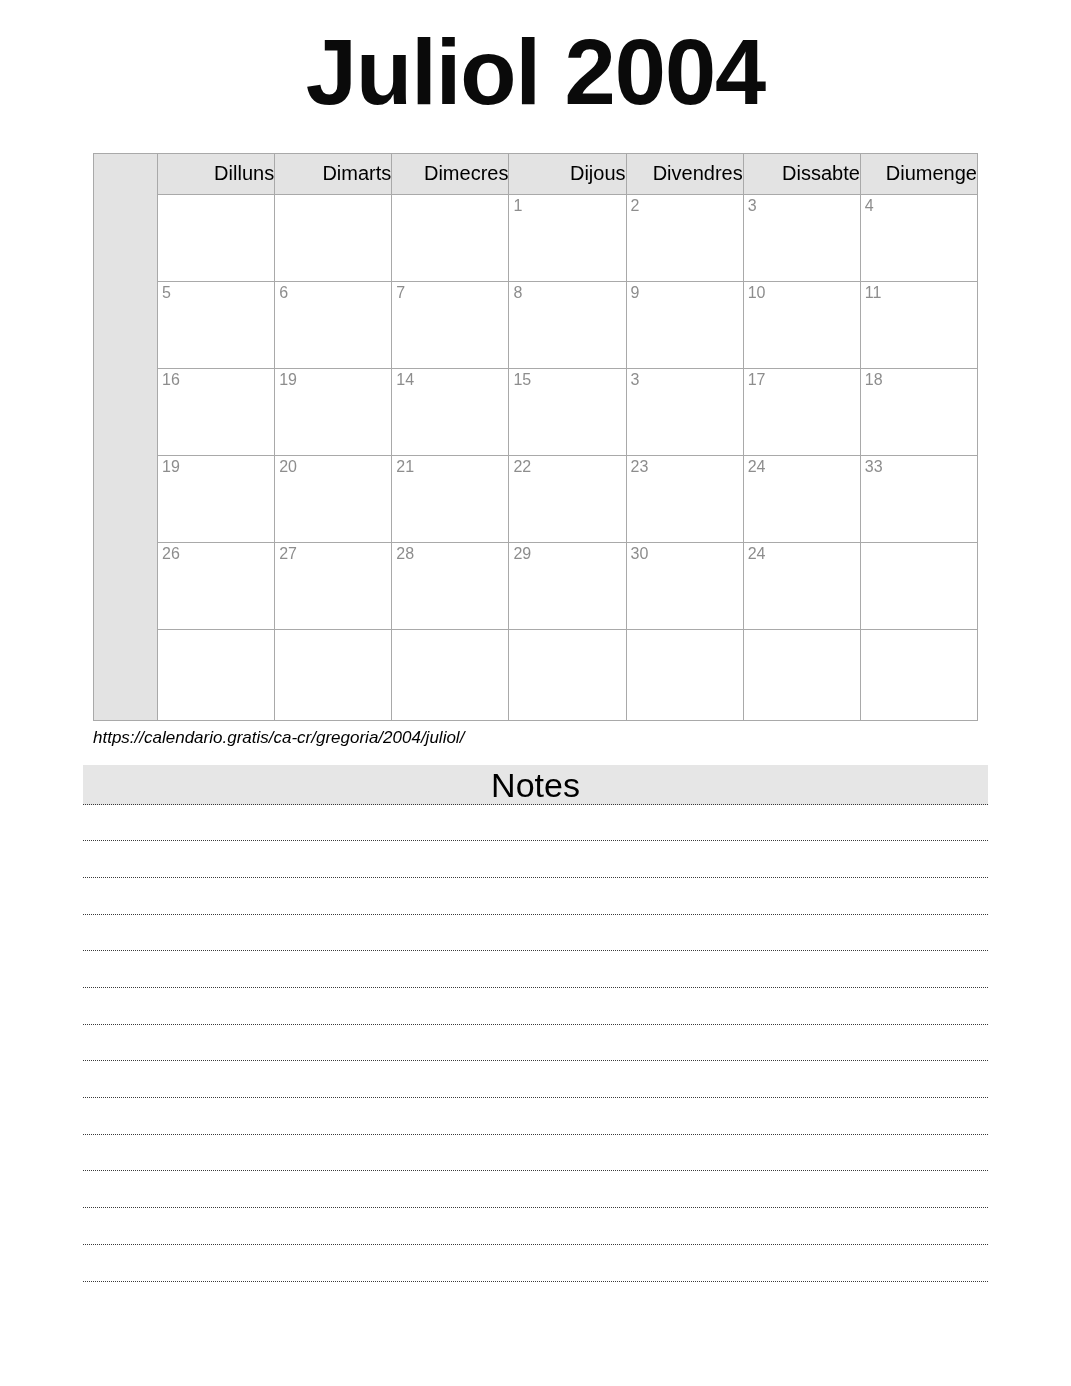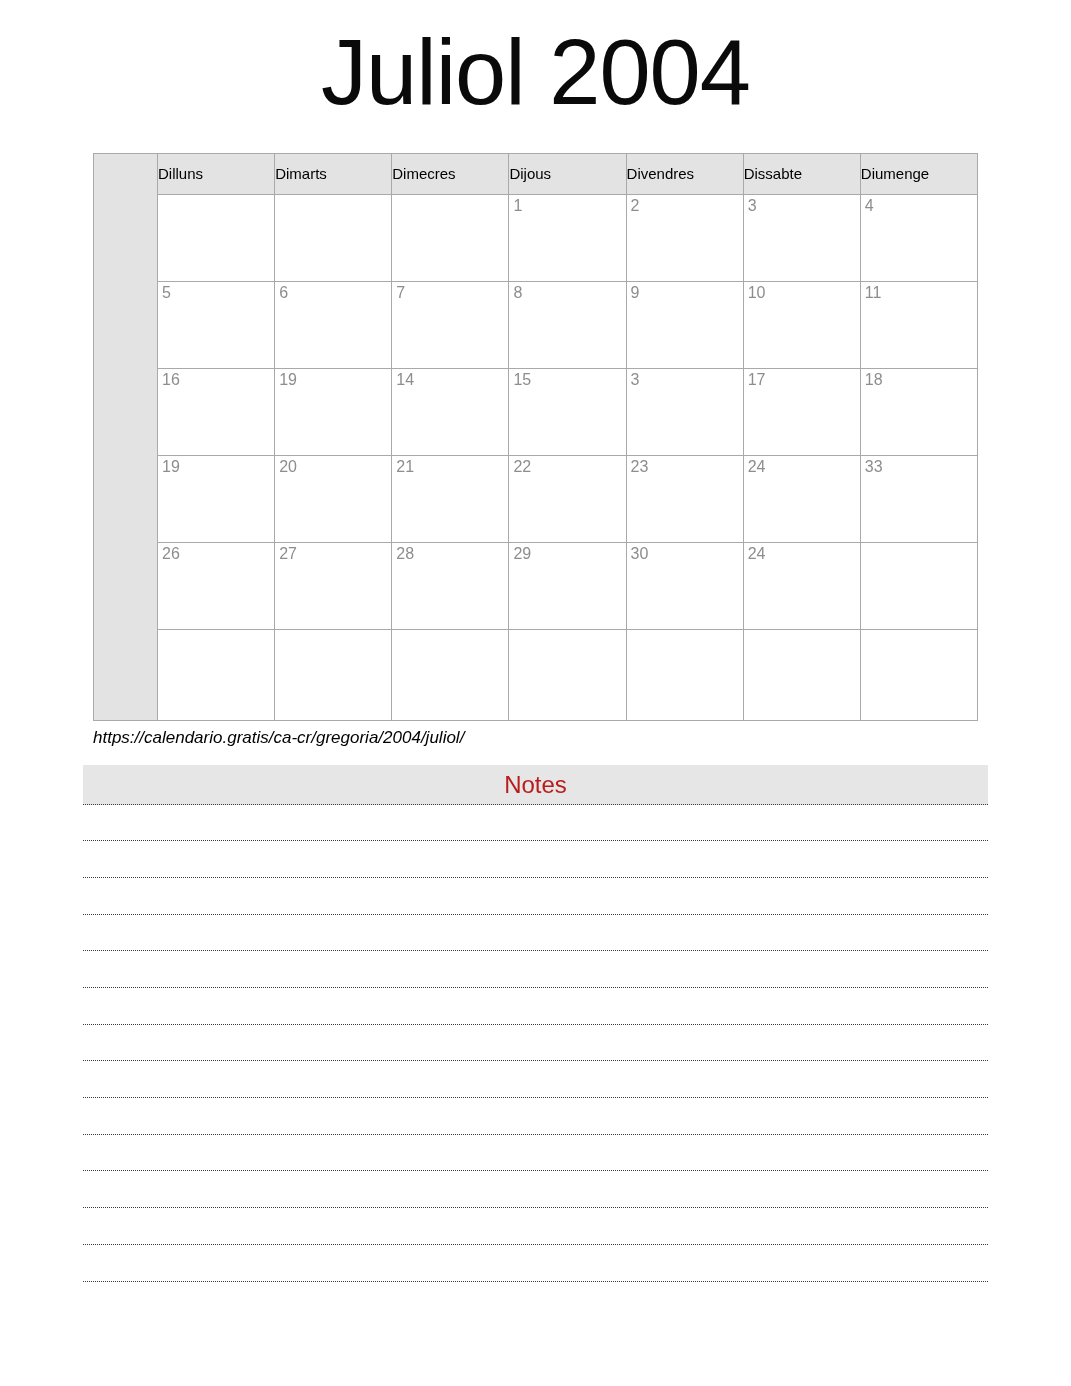--- a/index.html
+++ b/index.html
@@ -13,21 +13,21 @@
     font-family: "Liberation Sans", "DejaVu Sans", sans-serif;
     color: #000;
     overflow: hidden;
   }
   
   .page-title {
     margin: 0;
     padding-top: 24px;
     text-align: center;
     font-size: 92px;
-    font-weight: normal;
+    font-weight: bold;
     line-height: 1.05;
     letter-spacing: -1px;
     color: #0a0a0a;
   }
   
   table.cal {
     border-collapse: collapse;
     table-layout: fixed;
     width: 885px;
     margin: 32px 0 0 93px;
@@ -36,23 +36,23 @@
     border: 1px solid var(--border, #a9a9a9);
     padding: 0;
   }
   col.c-side { width: 64px; }
   td.side {
     background: var(--sidebar-bg, #e3e3e3);
   }
   th.wd {
     background: var(--header-bg, #e3e3e3);
     height: 40px;
-    font-size: 15px;
+    font-size: 20px;
     font-weight: normal;
-    text-align: left;
+    text-align: right;
     color: #000;
   }
   tr.wk td.day {
     height: 84px;
     vertical-align: top;
     text-align: left;
     padding: 2px 0 0 4px;
     font-size: 16px;
     color: var(--date-text, #8d8d8d);
   }
@@ -70,23 +70,23 @@
     margin: 17px 0 0 83px;
     width: 905px;
   }
   .notes-header {
     background: var(--notes-header-bg, #e6e6e6);
     height: 39px;
     border-bottom: 1px dotted var(--dotted-line, #3a3a3a);
     text-align: center;
   }
   .notes-title {
-    font-size: 24px;
+    font-size: 34px;
     line-height: 40px;
-    color: #b91c1c;
+    color: #000000;
   }
   .note-line {
     height: 35.7px;
     border-bottom: 1px dotted var(--dotted-line, #3a3a3a);
   }
 </style>
 </head>
 <body>
 
 <h1 class="page-title">Juliol 2004</h1>

